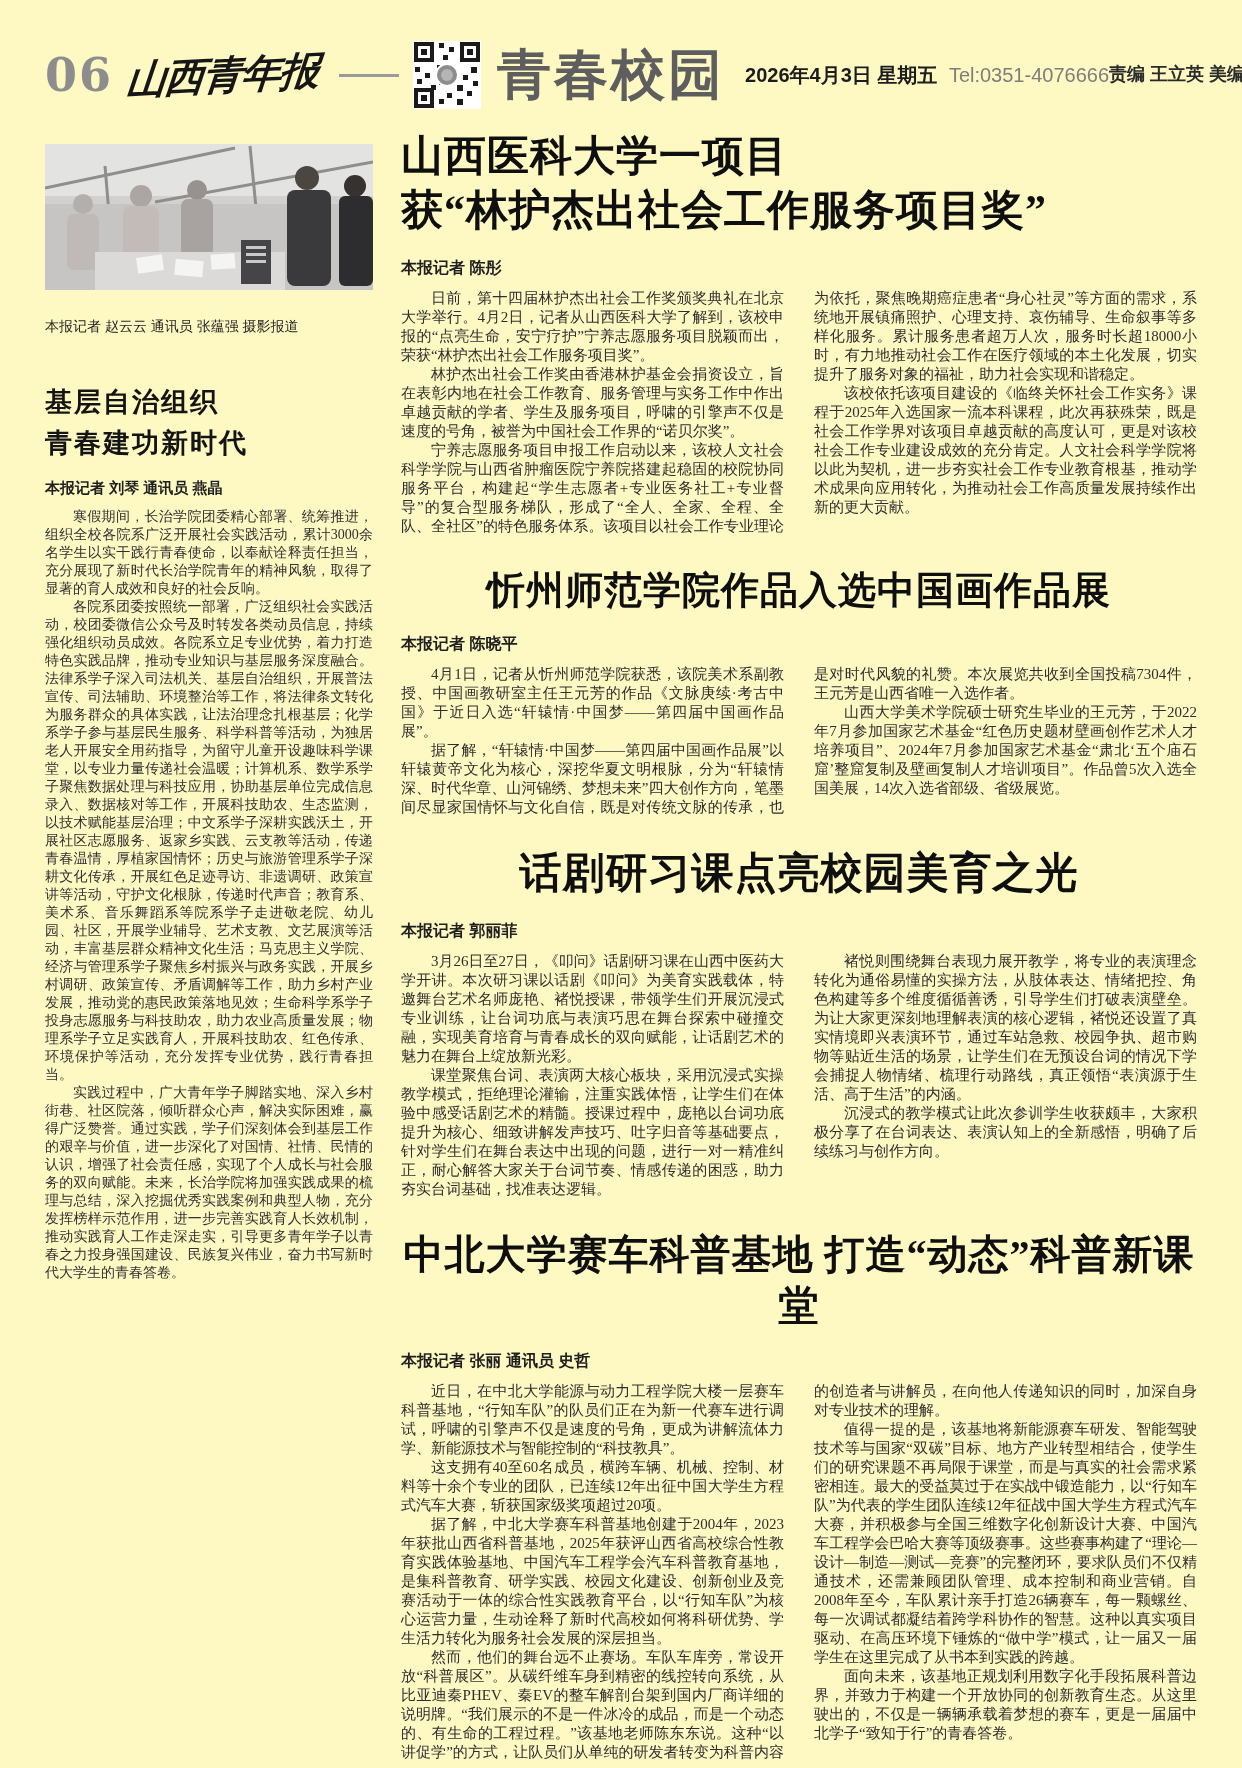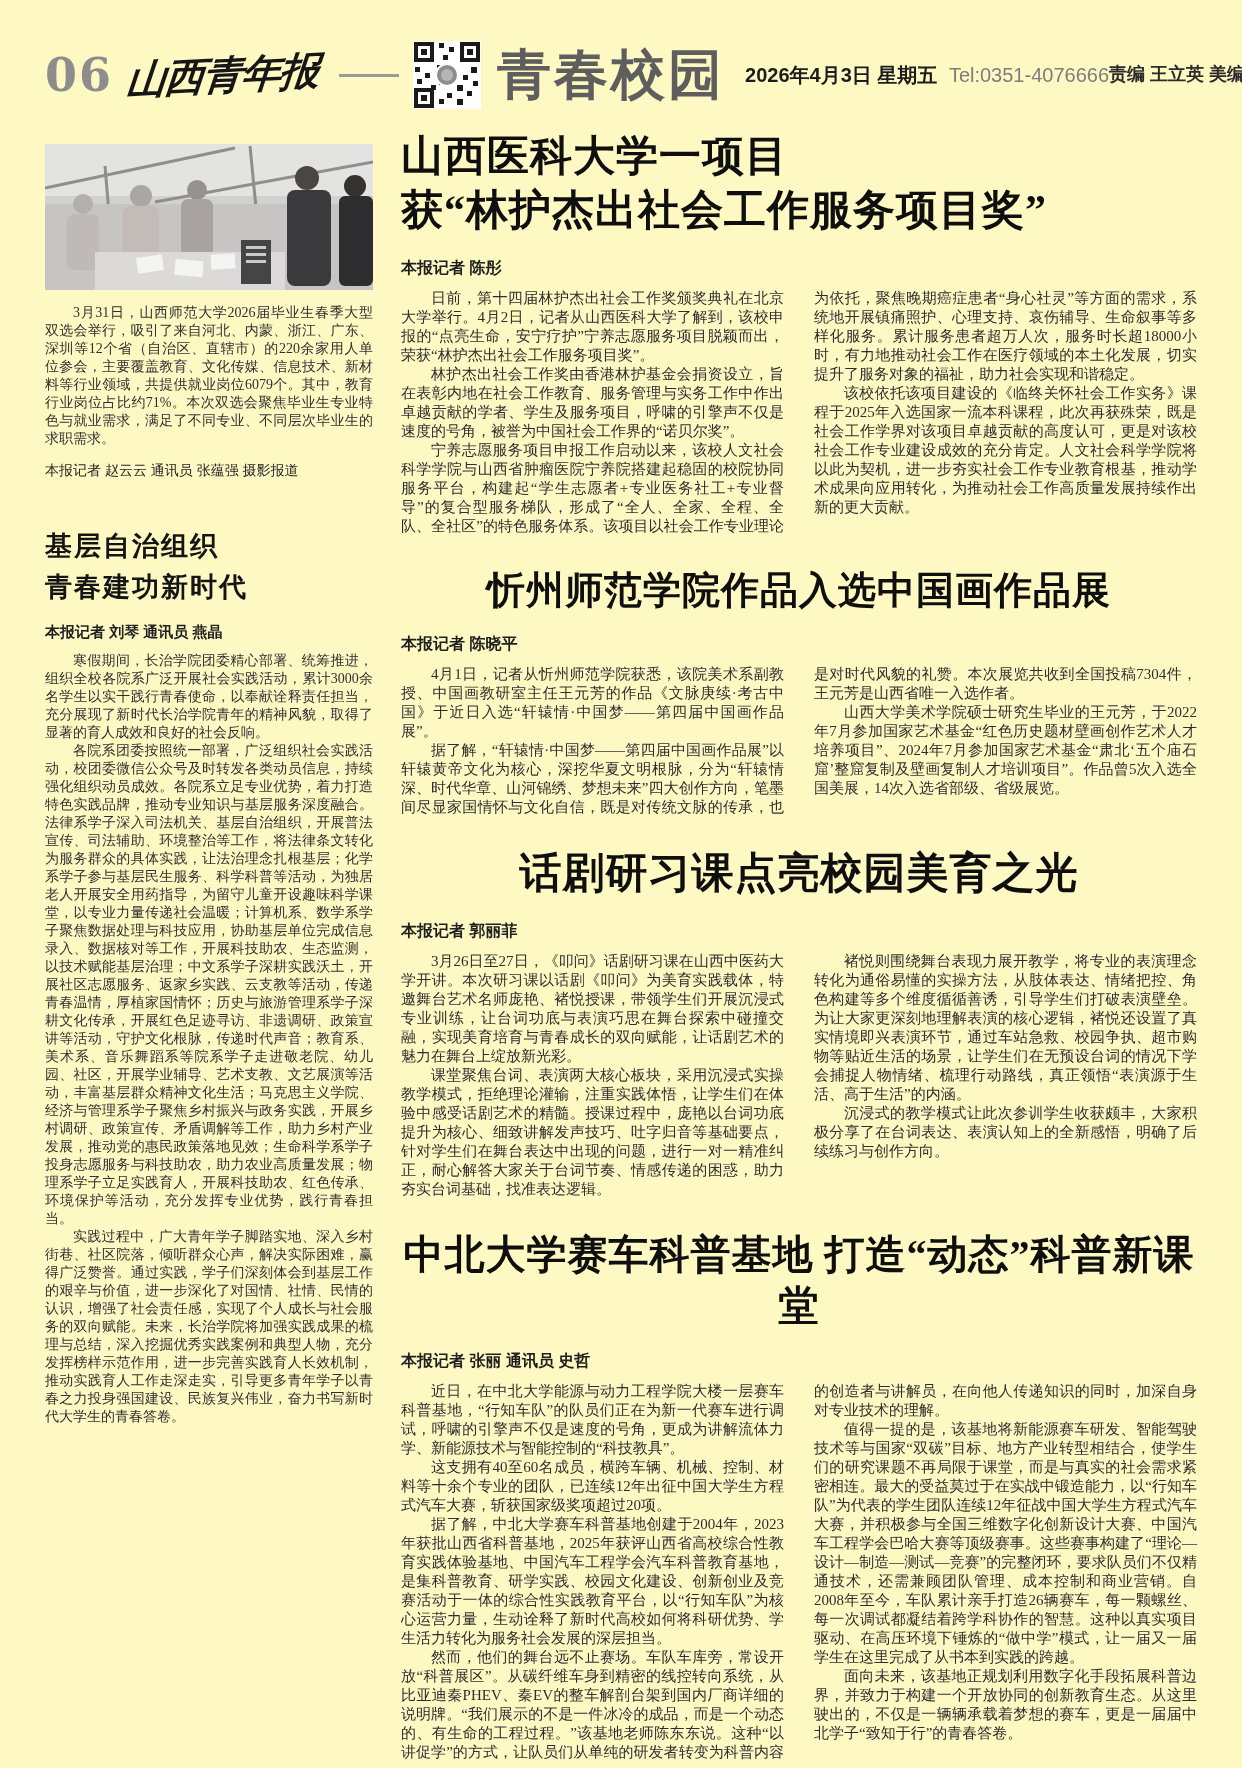--- a/index.html
+++ b/index.html
@@ -136,23 +136,20 @@
             <rect x="130" y="116" width="28" height="16" transform="rotate(5 144 124)"></rect>
             <rect x="166" y="110" width="24" height="15" transform="rotate(-4 178 117)"></rect>
           </g>
           <rect x="196" y="96" width="30" height="44" fill="#454547"></rect>
           <g fill="#c9c9c7">
               <rect x="201" y="102" width="20" height="3"></rect>
               <rect x="201" y="109" width="20" height="3"></rect>
               <rect x="201" y="116" width="20" height="3"></rect>
             </g>
         </svg>
-        <div class="l-body">
-          <p>3月31日，山西师范大学2026届毕业生春季大型双选会举行，吸引了来自河北、内蒙、浙江、广东、深圳等12个省（自治区、直辖市）的220余家用人单位参会，主要覆盖教育、文化传媒、信息技术、新材料等行业领域，共提供就业岗位6079个。其中，教育行业岗位占比约71%。本次双选会聚焦毕业生专业特色与就业需求，满足了不同专业、不同层次毕业生的求职需求。</p>
-        </div>
         <div class="byline-right">本报记者 赵云云 通讯员 张蕴强 摄影报道</div>
       </div>
 
       <div class="l-art2">
         <div class="l-title">
           <div>基层自治组织</div>
           <div>青春建功新时代</div>
         </div>
         <div class="byline-left">本报记者 刘琴 通讯员 燕晶</div>
         <div class="l-body">

